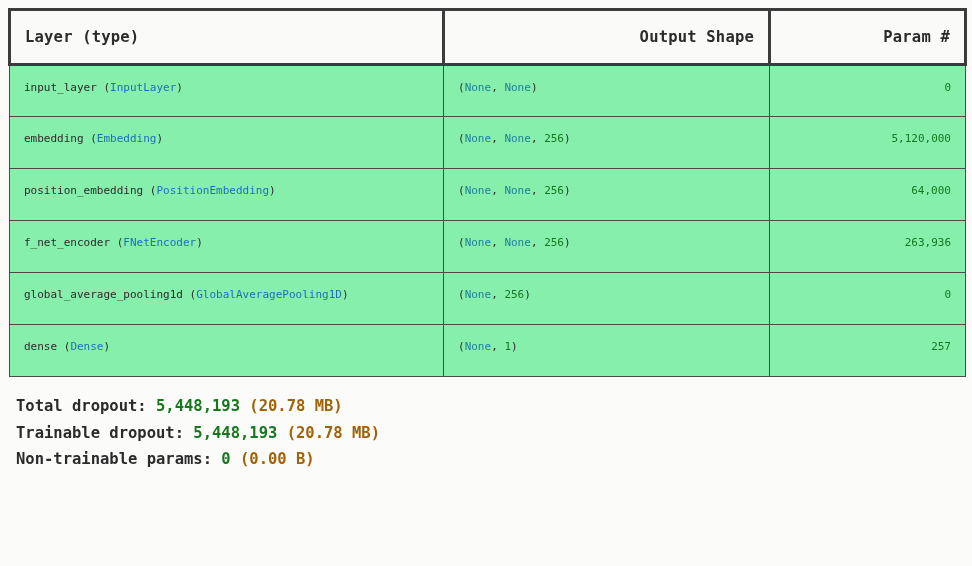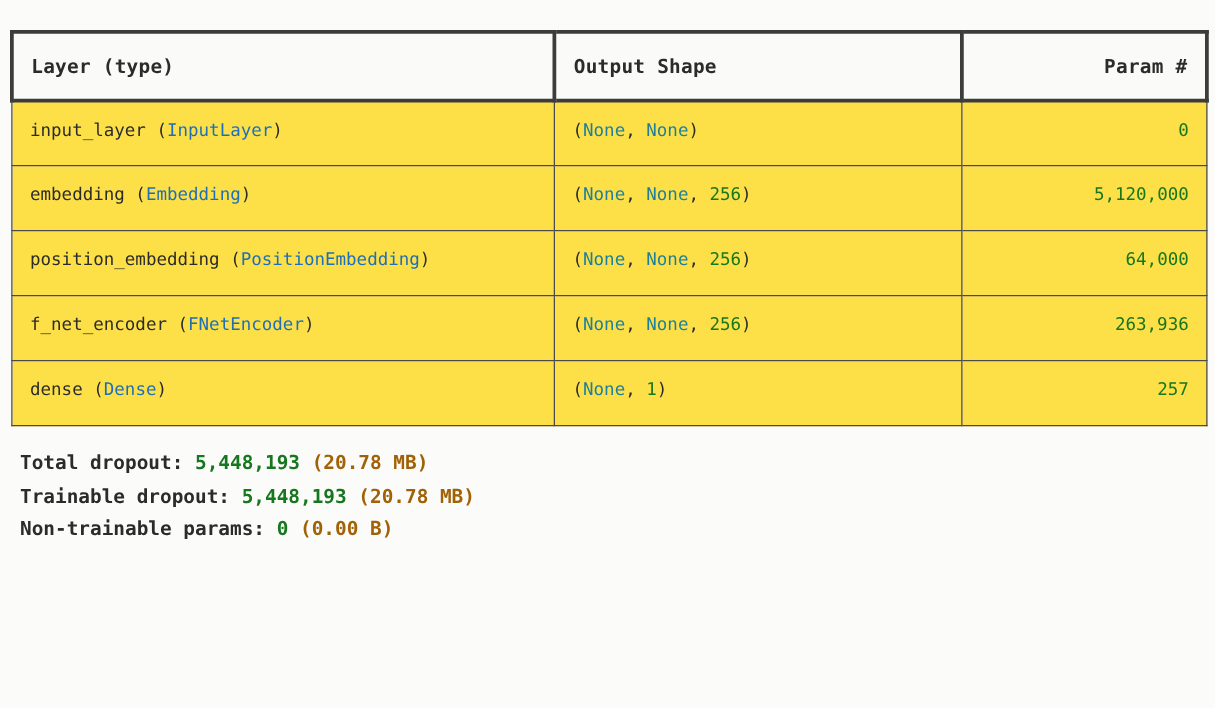--- a/index.html
+++ b/index.html
@@ -14,21 +14,21 @@
     font-family: "DejaVu Sans Mono", "Liberation Mono", monospace;
     overflow: hidden;
     color: #2b2b2b;
   }
 
   .summary-wrap {
     position: relative;
     width: 972px;
     height: 566px;
     box-sizing: border-box;
-    padding: 24px 8px 0 8px;
+    padding: 8px 8px 0 8px;
   }
 
   
   table.model-summary {
     border-collapse: collapse;
     table-layout: fixed;
     width: 956px;
     background: #fafaf9;
   }
 
@@ -43,29 +43,29 @@
     border: 3px solid #3c3c3c;
     background: #fafaf9;
     font-weight: 700;
     font-size: 15.5px;
     letter-spacing: 0.2px;
     color: #2b2b2b;
     vertical-align: middle;
     white-space: nowrap;
   }
   thead th.th-layer { text-align: left; }
-  thead th.th-shape { text-align: left; }
+  thead th.th-shape { text-align: right; }
   thead th.th-param { text-align: right; }
 
   tbody td {
     box-sizing: border-box;
     border: 1px solid #4a4a4a;
-    background: #fde047;
+    background: #86efac;
     padding: 13px 14px 13px 14px;
-    font-size: 14px;
+    font-size: 11px;
     line-height: 1.55;
     vertical-align: top;
     color: #2b2b2b;
     white-space: pre-wrap;
     word-break: break-word;
   }
   tbody tr { height: 52px; }
   tbody td.td-param { text-align: right; }
 
   
@@ -123,20 +123,25 @@
           <td class="td-layer"><span class="tok-name">position_embedding</span><span class="tok-punct"> (</span><span class="tok-type">PositionEmbedding</span><span class="tok-punct">)</span></td>
           <td class="td-shape"><span class="tok-punct">(</span><span class="tok-none">None</span><span class="tok-punct">, </span><span class="tok-none">None</span><span class="tok-punct">, </span><span class="tok-num">256</span><span class="tok-punct">)</span></td>
           <td class="td-param"><span class="tok-num">64,000</span></td>
         </tr>
         <tr>
           <td class="td-layer"><span class="tok-name">f_net_encoder</span><span class="tok-punct"> (</span><span class="tok-type">FNetEncoder</span><span class="tok-punct">)</span></td>
           <td class="td-shape"><span class="tok-punct">(</span><span class="tok-none">None</span><span class="tok-punct">, </span><span class="tok-none">None</span><span class="tok-punct">, </span><span class="tok-num">256</span><span class="tok-punct">)</span></td>
           <td class="td-param"><span class="tok-num">263,936</span></td>
         </tr>
         <tr>
+          <td class="td-layer"><span class="tok-name">global_average_pooling1d</span><span class="tok-punct"> (</span><span class="tok-type">GlobalAveragePooling1D</span><span class="tok-punct">)</span></td>
+          <td class="td-shape"><span class="tok-punct">(</span><span class="tok-none">None</span><span class="tok-punct">, </span><span class="tok-num">256</span><span class="tok-punct">)</span></td>
+          <td class="td-param"><span class="tok-num">0</span></td>
+        </tr>
+        <tr>
           <td class="td-layer"><span class="tok-name">dense</span><span class="tok-punct"> (</span><span class="tok-type">Dense</span><span class="tok-punct">)</span></td>
           <td class="td-shape"><span class="tok-punct">(</span><span class="tok-none">None</span><span class="tok-punct">, </span><span class="tok-num">1</span><span class="tok-punct">)</span></td>
           <td class="td-param"><span class="tok-num">257</span></td>
         </tr>
       </tbody>
   </table>
 
   <div class="totals" id="totals-block">
       <span class="t-line"><span class="t-label">Total dropout: </span><span class="t-value">5,448,193</span><span class="t-size"> (20.78 MB)</span></span>
       <span class="t-line"><span class="t-label">Trainable dropout: </span><span class="t-value">5,448,193</span><span class="t-size"> (20.78 MB)</span></span>

